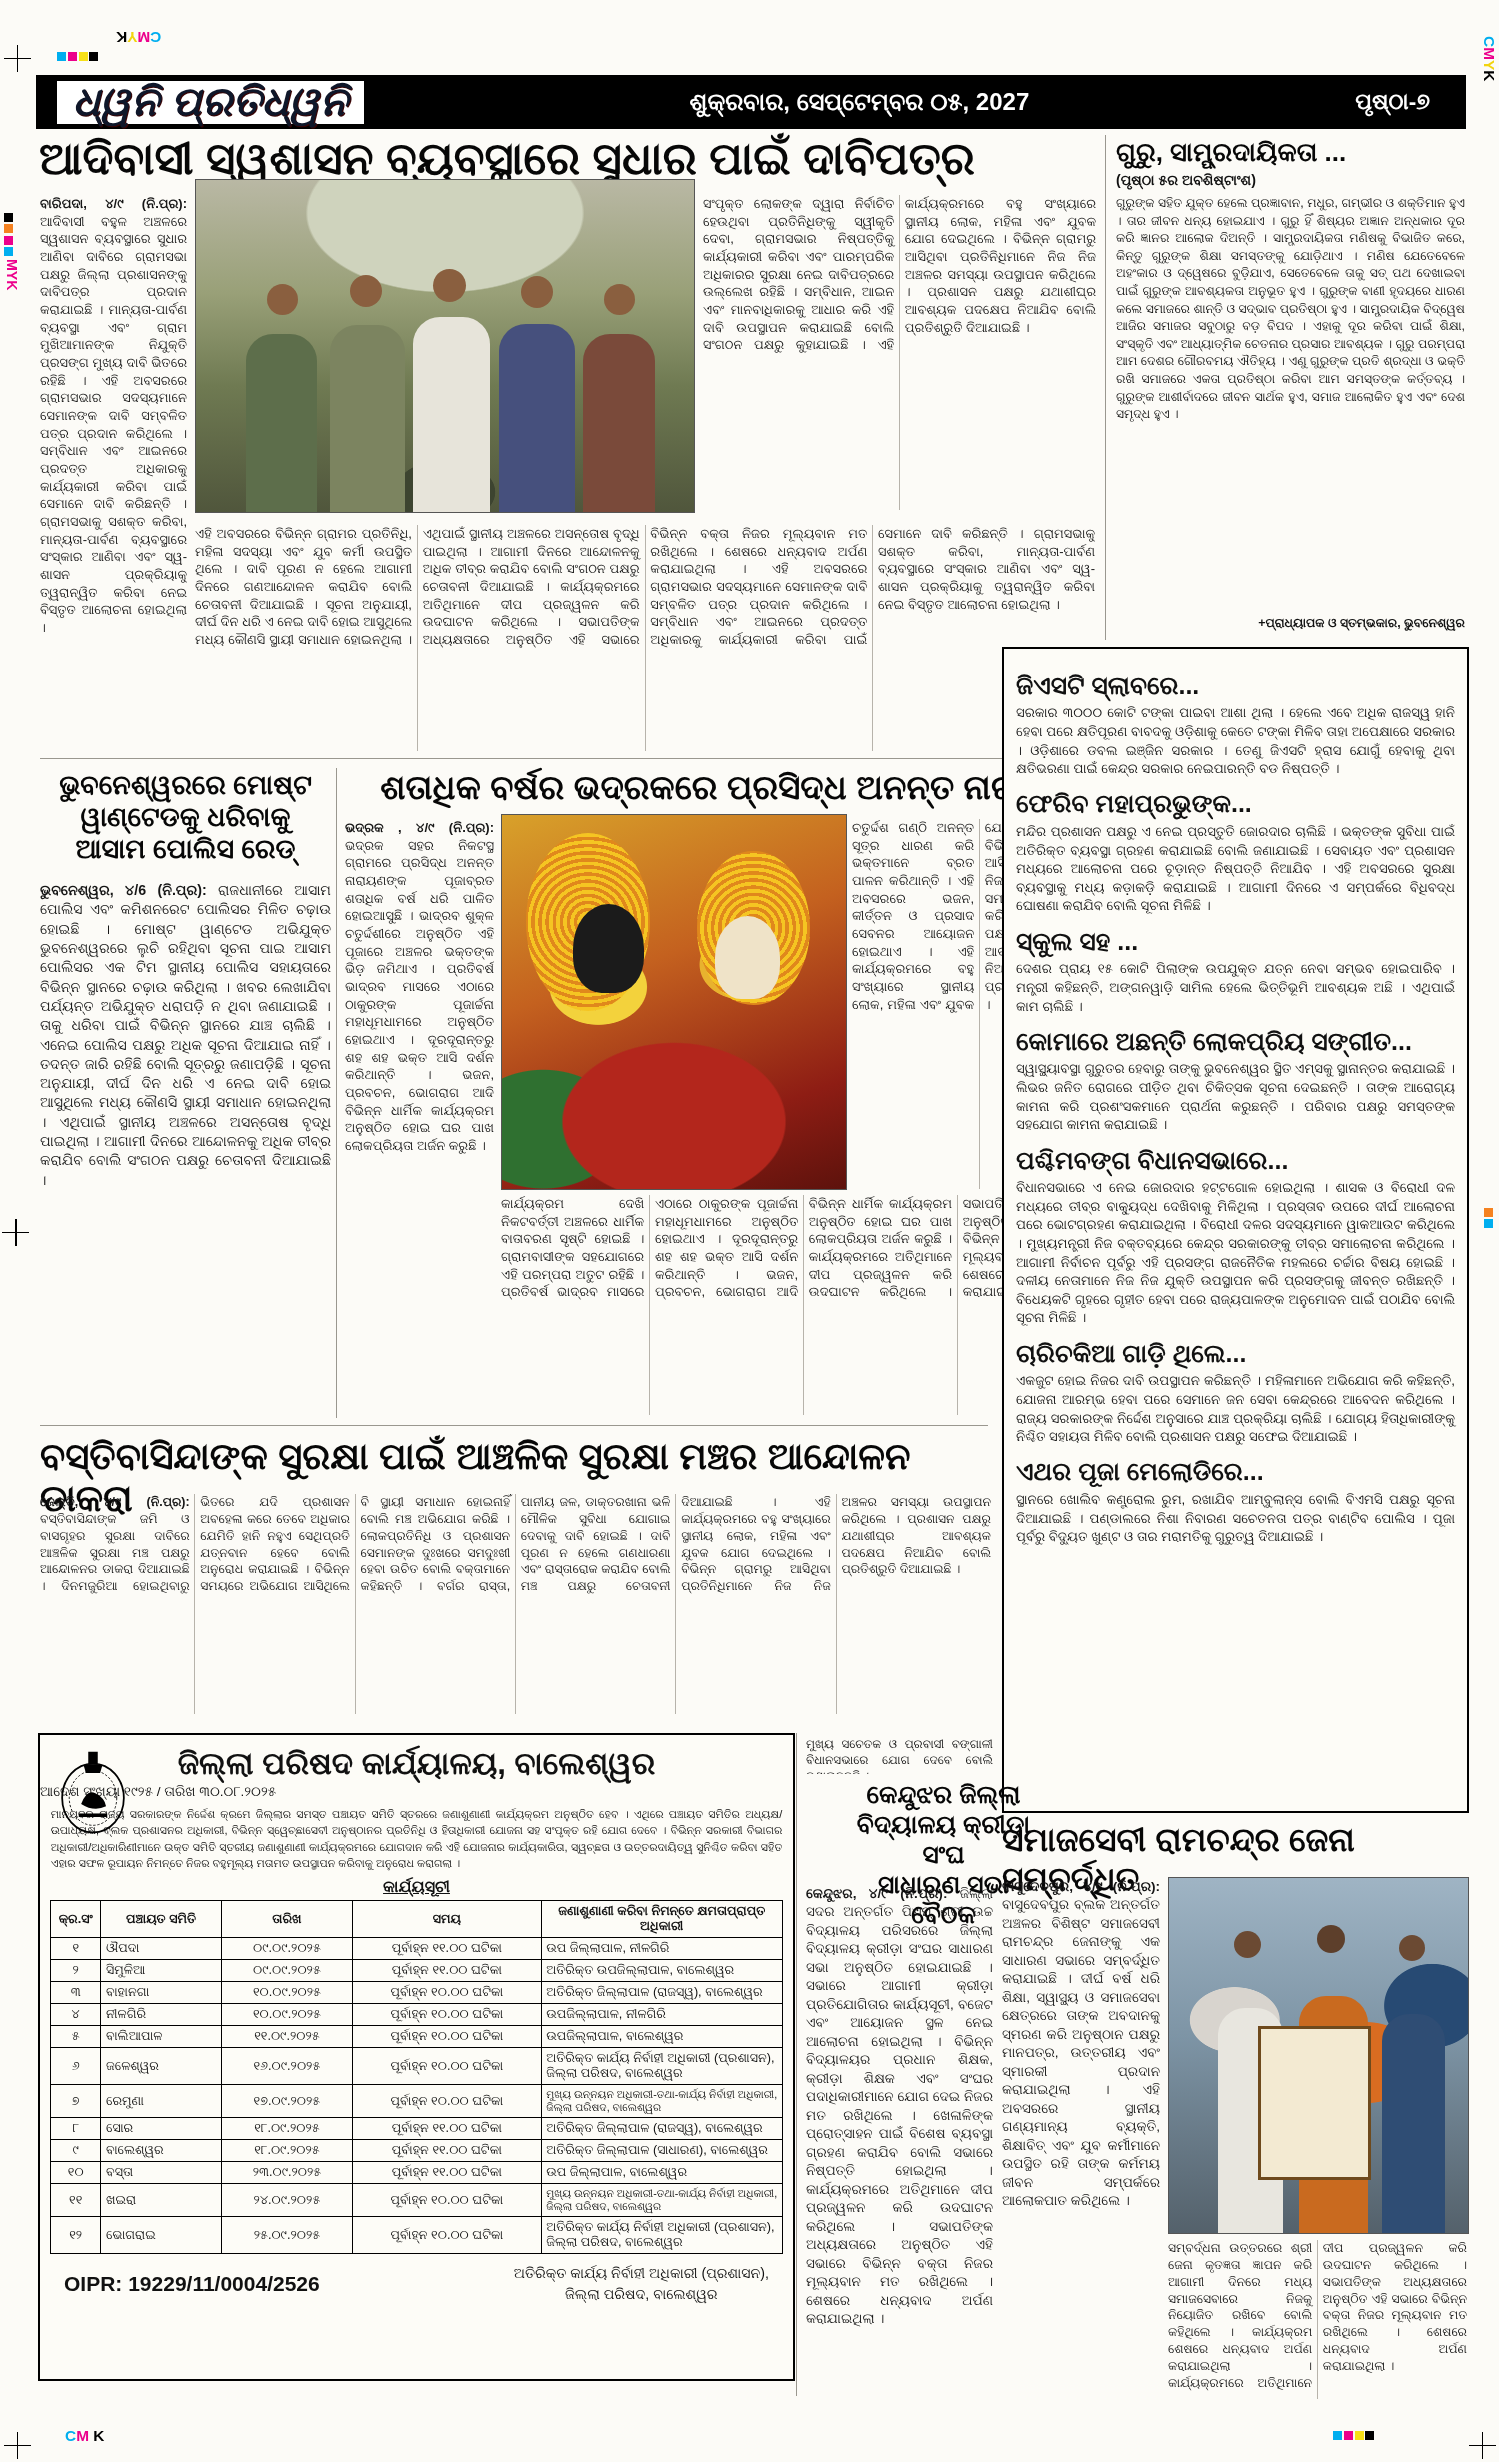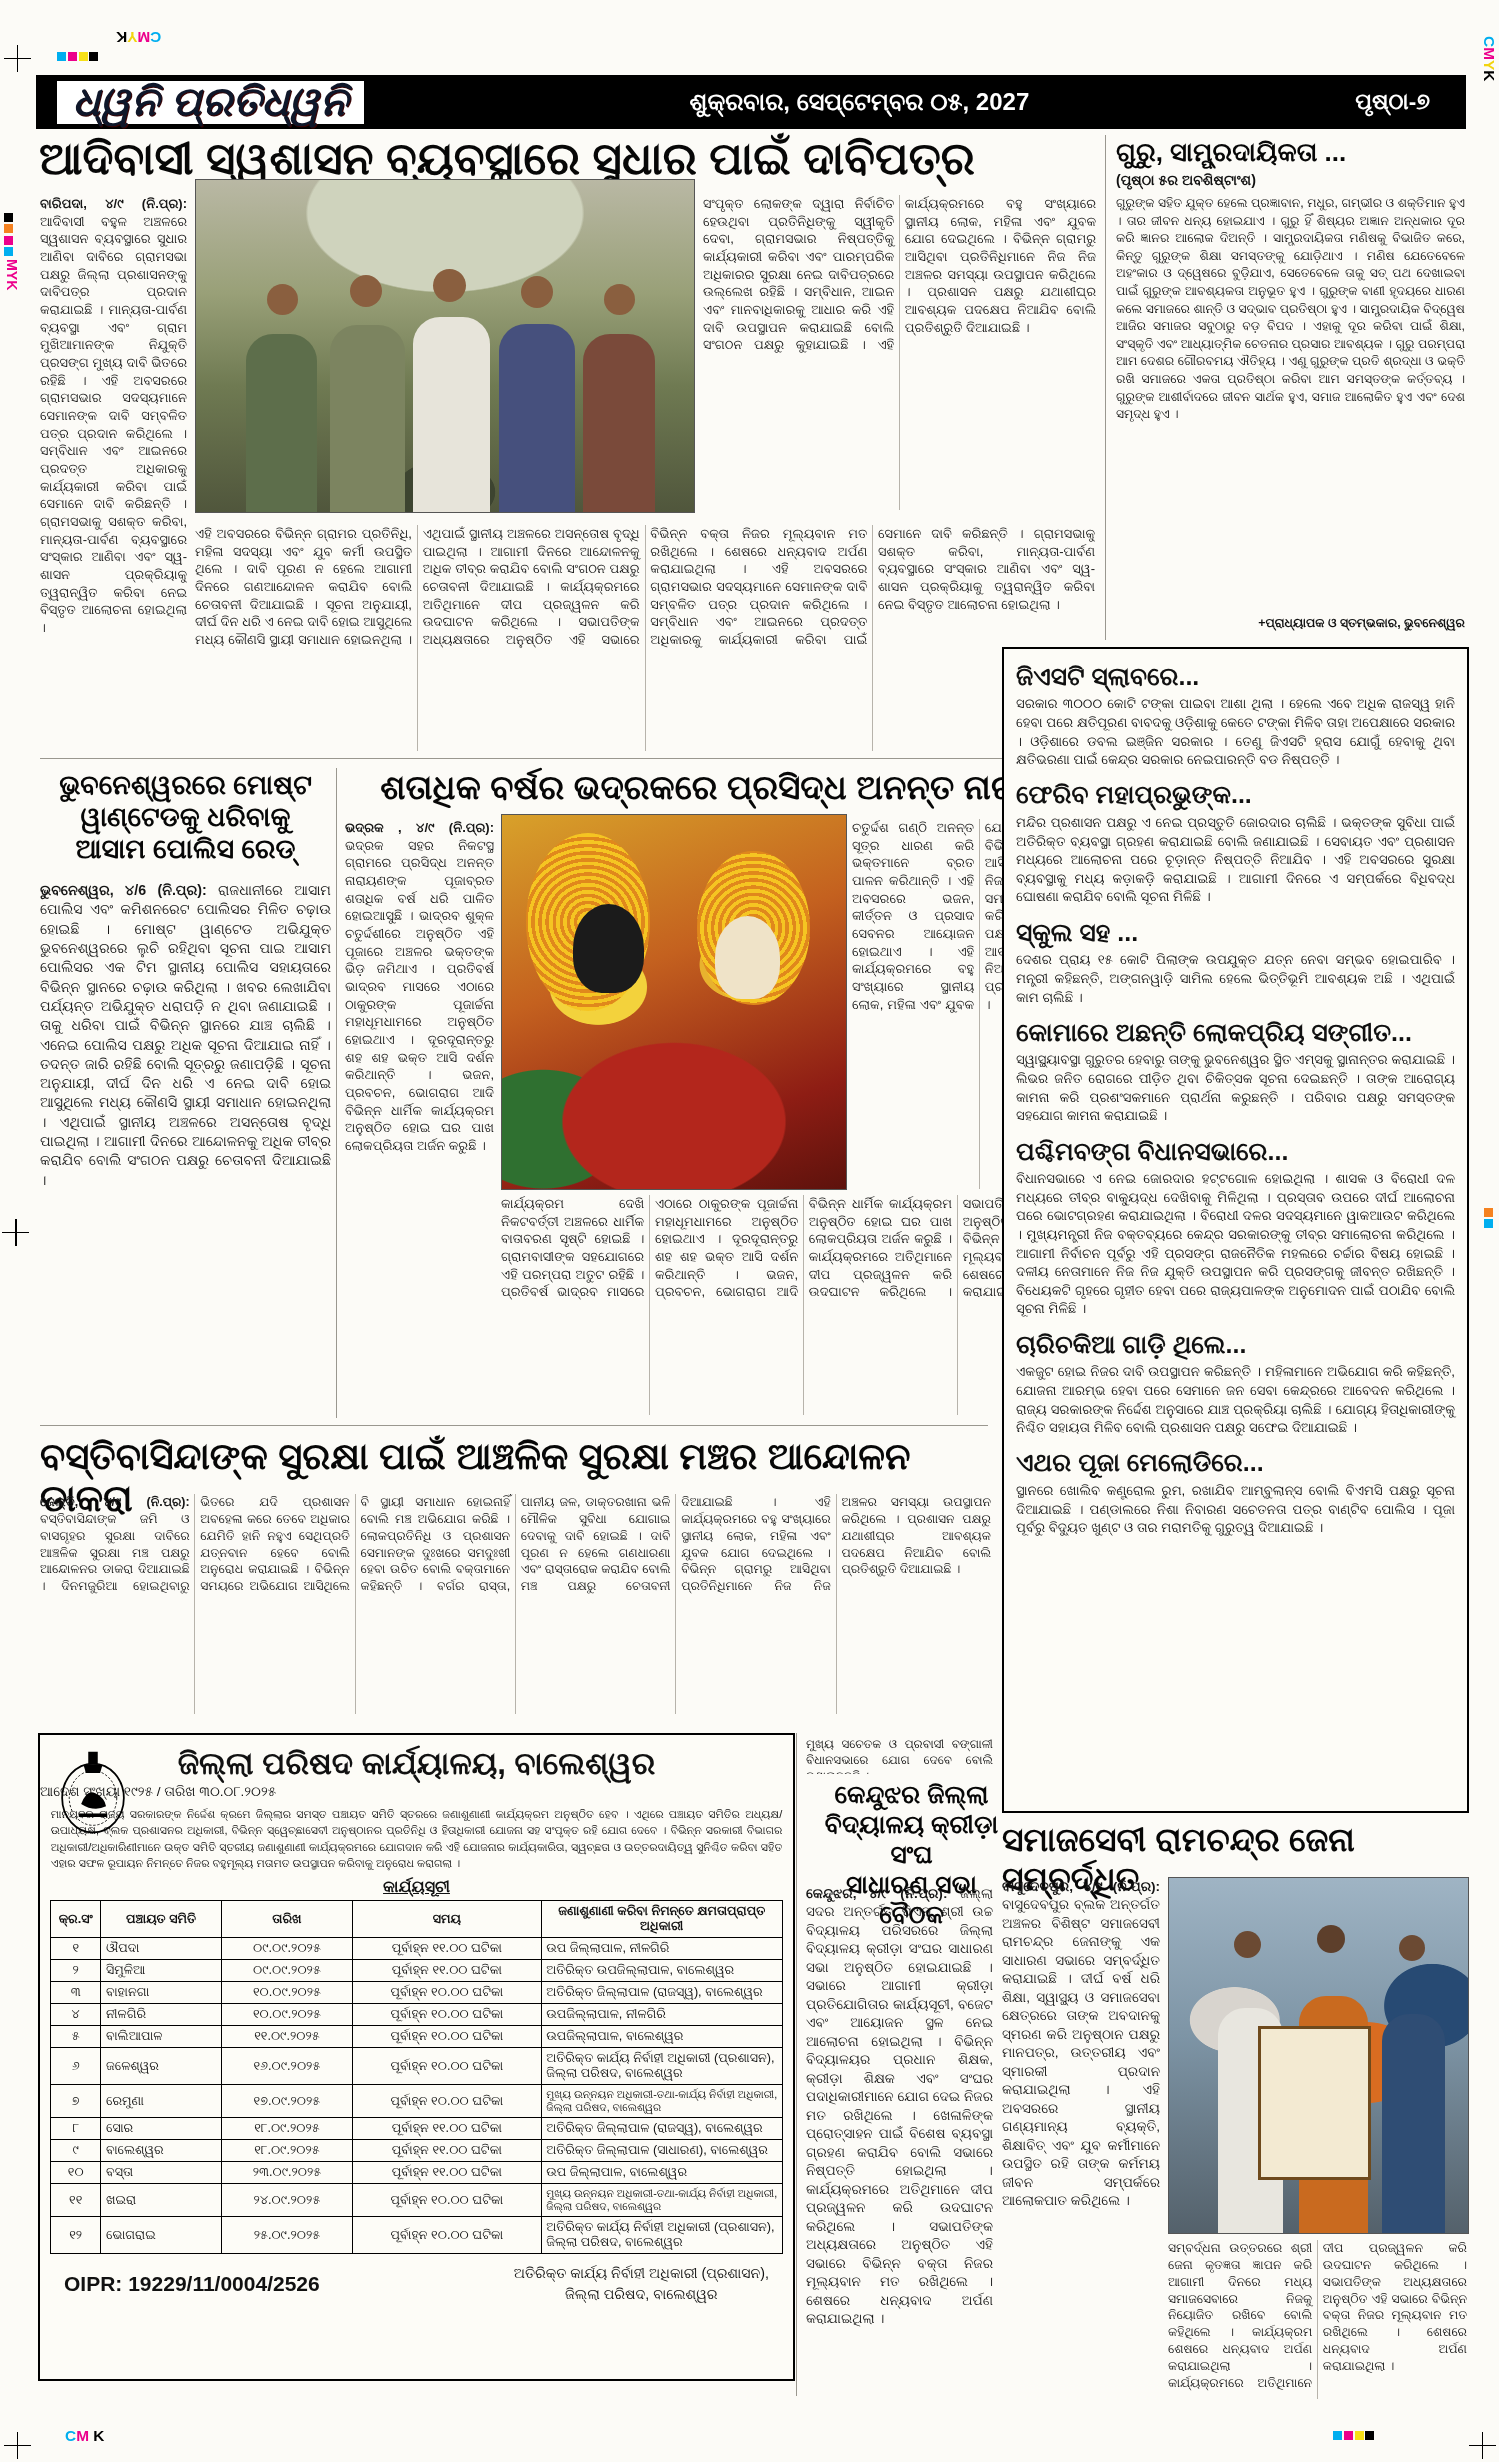--- a/index.html
+++ b/index.html
@@ -196,21 +196,21 @@
 
   <div class="abs hline" style="left:40px;top:1425px;width:948px"></div>
   <div class="abs hl" style="left:40px;top:1436px;width:951px;font-size:37px">ବସ୍ତିବାସିନ୍ଦାଙ୍କ ସୁରକ୍ଷା ପାଇଁ ଆଞ୍ଚଳିକ ସୁରକ୍ଷା ମଞ୍ଚର ଆନ୍ଦୋଳନ ଡାକରା</div>
   <div class="abs body-txt jt cols" style="left:40px;top:1494px;width:951px;height:220px;column-count:6;font-size:12.4px">
     <span class="dl">ଜେଲ୍ଡି, ୪/୯ (ନି.ପ୍ର):</span>
     <span>ବସ୍ତିବାସିନ୍ଦାଙ୍କ ଜମି ଓ ବାସଗୃହର ସୁରକ୍ଷା ଦାବିରେ ଆଞ୍ଚଳିକ ସୁରକ୍ଷା ମଞ୍ଚ ପକ୍ଷରୁ ଆନ୍ଦୋଳନର ଡାକରା ଦିଆଯାଇଛି । ଦିନମଜୁରିଆ ହୋଇଥିବାରୁ ଭିତରେ ଯଦି ପ୍ରଶାସନ ଅବହେଳା କରେ ତେବେ ଅଧିକାର ଯେମିତି ହାନି ନହୁଏ ସେଥିପ୍ରତି ଯତ୍ନବାନ ହେବେ ବୋଲି ଅନୁରୋଧ କରାଯାଇଛି । ବିଭିନ୍ନ ସମୟରେ ଅଭିଯୋଗ ଆସିଥିଲେ ବି ସ୍ଥାୟୀ ସମାଧାନ ହୋଇନାହିଁ ବୋଲି ମଞ୍ଚ ଅଭିଯୋଗ କରିଛି । ଲୋକପ୍ରତିନିଧି ଓ ପ୍ରଶାସନ ସେମାନଙ୍କ ଦୁଃଖରେ ସମଦୁଃଖୀ ହେବା ଉଚିତ ବୋଲି ବକ୍ତାମାନେ କହିଛନ୍ତି । ବର୍ଗର ରାସ୍ତା, ପାନୀୟ ଜଳ, ଡାକ୍ତରଖାନା ଭଳି ମୌଳିକ ସୁବିଧା ଯୋଗାଇ ଦେବାକୁ ଦାବି ହୋଇଛି । ଦାବି ପୂରଣ ନ ହେଲେ ଗଣଧାରଣା ଏବଂ ରାସ୍ତାରୋକ କରାଯିବ ବୋଲି ମଞ୍ଚ ପକ୍ଷରୁ ଚେତାବନୀ ଦିଆଯାଇଛି ।</span>
     <span>ଏହି କାର୍ଯ୍ୟକ୍ରମରେ ବହୁ ସଂଖ୍ୟାରେ ସ୍ଥାନୀୟ ଲୋକ, ମହିଳା ଏବଂ ଯୁବକ ଯୋଗ ଦେଇଥିଲେ । ବିଭିନ୍ନ ଗ୍ରାମରୁ ଆସିଥିବା ପ୍ରତିନିଧିମାନେ ନିଜ ନିଜ ଅଞ୍ଚଳର ସମସ୍ୟା ଉପସ୍ଥାପନ କରିଥିଲେ । ପ୍ରଶାସନ ପକ୍ଷରୁ ଯଥାଶୀଘ୍ର ଆବଶ୍ୟକ ପଦକ୍ଷେପ ନିଆଯିବ ବୋଲି ପ୍ରତିଶ୍ରୁତି ଦିଆଯାଇଛି ।</span>
   </div>
 
   <div class="abs sidebox" style="left:1002px;top:647px;width:463px;height:1162px">
-    <div style="padding:2px 12px 0 12px;overflow:hidden;height:1096px">
+    <div style="padding:11px 12px 0 12px;overflow:hidden;height:1096px">
       <div class="side-h">ଜିଏସଟି ସ୍ଲାବରେ...</div>
       <div class="side-b jt">ସରକାର ୩୦୦୦ କୋଟି ଟଙ୍କା ପାଇବା ଆଶା ଥିଲା । ହେଲେ ଏବେ ଅଧିକ ରାଜସ୍ୱ ହାନି ହେବା ପରେ କ୍ଷତିପୂରଣ ବାବଦକୁ ଓଡ଼ିଶାକୁ କେତେ ଟଙ୍କା ମିଳିବ ତାହା ଅପେକ୍ଷାରେ ସରକାର । ଓଡ଼ିଶାରେ ଡବଲ ଇଞ୍ଜିନ ସରକାର । ତେଣୁ ଜିଏସଟି ହ୍ରାସ ଯୋଗୁଁ ହେବାକୁ ଥିବା କ୍ଷତିଭରଣା ପାଇଁ କେନ୍ଦ୍ର ସରକାର ନେଇପାରନ୍ତି ବଡ ନିଷ୍ପତ୍ତି ।</div>
       <div class="side-h">ଫେରିବ ମହାପ୍ରଭୁଙ୍କ...</div>
       <div class="side-b jt">ମନ୍ଦିର ପ୍ରଶାସନ ପକ୍ଷରୁ ଏ ନେଇ ପ୍ରସ୍ତୁତି ଜୋରଦାର ଚାଲିଛି । ଭକ୍ତଙ୍କ ସୁବିଧା ପାଇଁ ଅତିରିକ୍ତ ବ୍ୟବସ୍ଥା ଗ୍ରହଣ କରାଯାଇଛି ବୋଲି ଜଣାଯାଇଛି । ସେବାୟତ ଏବଂ ପ୍ରଶାସନ ମଧ୍ୟରେ ଆଲୋଚନା ପରେ ଚୂଡ଼ାନ୍ତ ନିଷ୍ପତ୍ତି ନିଆଯିବ । ଏହି ଅବସରରେ ସୁରକ୍ଷା ବ୍ୟବସ୍ଥାକୁ ମଧ୍ୟ କଡ଼ାକଡ଼ି କରାଯାଇଛି । ଆଗାମୀ ଦିନରେ ଏ ସମ୍ପର୍କରେ ବିଧିବଦ୍ଧ ଘୋଷଣା କରାଯିବ ବୋଲି ସୂଚନା ମିଳିଛି ।</div>
       <div class="side-h">ସ୍କୁଲ ସହ ...</div>
       <div class="side-b jt">ଦେଶର ପ୍ରାୟ ୧୫ କୋଟି ପିଲାଙ୍କ ଉପଯୁକ୍ତ ଯତ୍ନ ନେବା ସମ୍ଭବ ହୋଇପାରିବ । ମନ୍ତ୍ରୀ କହିଛନ୍ତି, ଅଙ୍ଗନୱାଡ଼ି ସାମିଲ ହେଲେ ଭିତ୍ତିଭୂମି ଆବଶ୍ୟକ ଅଛି । ଏଥିପାଇଁ କାମ ଚାଲିଛି ।</div>
       <div class="side-h">କୋମାରେ ଅଛନ୍ତି ଲୋକପ୍ରିୟ ସଙ୍ଗୀତ...</div>
       <div class="side-b jt">ସ୍ୱାସ୍ଥ୍ୟାବସ୍ଥା ଗୁରୁତର ହେବାରୁ ତାଙ୍କୁ ଭୁବନେଶ୍ୱର ସ୍ଥିତ ଏମ୍ସକୁ ସ୍ଥାନାନ୍ତର କରାଯାଇଛି । ଲିଭର ଜନିତ ରୋଗରେ ପୀଡ଼ିତ ଥିବା ଚିକିତ୍ସକ ସୂଚନା ଦେଇଛନ୍ତି । ତାଙ୍କ ଆରୋଗ୍ୟ କାମନା କରି ପ୍ରଶଂସକମାନେ ପ୍ରାର୍ଥନା କରୁଛନ୍ତି । ପରିବାର ପକ୍ଷରୁ ସମସ୍ତଙ୍କ ସହଯୋଗ କାମନା କରାଯାଇଛି ।</div>
       <div class="side-h">ପଶ୍ଚିମବଙ୍ଗ ବିଧାନସଭାରେ...</div>
       <div class="side-b jt">ବିଧାନସଭାରେ ଏ ନେଇ ଜୋରଦାର ହଟ୍ଟଗୋଳ ହୋଇଥିଲା । ଶାସକ ଓ ବିରୋଧୀ ଦଳ ମଧ୍ୟରେ ତୀବ୍ର ବାକ୍ୟୁଦ୍ଧ ଦେଖିବାକୁ ମିଳିଥିଲା । ପ୍ରସ୍ତାବ ଉପରେ ଦୀର୍ଘ ଆଲୋଚନା ପରେ ଭୋଟଗ୍ରହଣ କରାଯାଇଥିଲା । ବିରୋଧୀ ଦଳର ସଦସ୍ୟମାନେ ୱାକଆଉଟ କରିଥିଲେ । ମୁଖ୍ୟମନ୍ତ୍ରୀ ନିଜ ବକ୍ତବ୍ୟରେ କେନ୍ଦ୍ର ସରକାରଙ୍କୁ ତୀବ୍ର ସମାଲୋଚନା କରିଥିଲେ । ଆଗାମୀ ନିର୍ବାଚନ ପୂର୍ବରୁ ଏହି ପ୍ରସଙ୍ଗ ରାଜନୈତିକ ମହଲରେ ଚର୍ଚ୍ଚାର ବିଷୟ ହୋଇଛି । ଦଳୀୟ ନେତାମାନେ ନିଜ ନିଜ ଯୁକ୍ତି ଉପସ୍ଥାପନ କରି ପ୍ରସଙ୍ଗକୁ ଜୀବନ୍ତ ରଖିଛନ୍ତି । ବିଧେୟକଟି ଗୃହରେ ଗୃହୀତ ହେବା ପରେ ରାଜ୍ୟପାଳଙ୍କ ଅନୁମୋଦନ ପାଇଁ ପଠାଯିବ ବୋଲି ସୂଚନା ମିଳିଛି ।</div>
@@ -337,21 +337,21 @@
         <div class="signoff">
           <div>ଅତିରିକ୍ତ କାର୍ଯ୍ୟ ନିର୍ବାହୀ ଅଧିକାରୀ (ପ୍ରଶାସନ),</div>
           <div>ଜିଲ୍ଲା ପରିଷଦ, ବାଲେଶ୍ୱର</div>
         </div>
       </div>
     </div>
   </div>
 
   <div class="abs vline" style="left:796px;top:1733px;height:663px"></div>
   <div class="abs sm jt" style="left:806px;top:1736px;width:187px;height:38px;overflow:hidden">ମୁଖ୍ୟ ସଚେତକ ଓ ପ୍ରବାସୀ ବଙ୍ଗାଳୀ ବିଧାନସଭାରେ ଯୋଗ ଦେବେ ବୋଲି ଜଣାଇଛନ୍ତି ।</div>
-  <div class="abs hl ctr" style="left:818px;top:1779px;width:187px;font-size:25px;line-height:1.2">
+  <div class="abs hl ctr" style="left:850px;top:1779px;width:187px;font-size:25px;line-height:1.2">
     <div>କେନ୍ଦୁଝର ଜିଲ୍ଲା</div>
     <div>ବିଦ୍ୟାଳୟ କ୍ରୀଡ଼ା ସଂଘ</div>
     <div>ସାଧାରଣ ସଭା ବୈଠକ</div>
   </div>
   <div class="abs body-txt jt" style="left:806px;top:1885px;width:187px;height:509px;font-size:13.6px">
     <span class="dl">କେନ୍ଦୁଝର, ୪/୯ (ନି.ପ୍ର):</span>
     <span>ଜିଲ୍ଲା ସଦର ଅନ୍ତର୍ଗତ ପିଏମ୍ ଶ୍ରୀ ଉଚ୍ଚ ବିଦ୍ୟାଳୟ ପରିସରରେ ଜିଲ୍ଲା ବିଦ୍ୟାଳୟ କ୍ରୀଡ଼ା ସଂଘର ସାଧାରଣ ସଭା ଅନୁଷ୍ଠିତ ହୋଇଯାଇଛି । ସଭାରେ ଆଗାମୀ କ୍ରୀଡ଼ା ପ୍ରତିଯୋଗିତାର କାର୍ଯ୍ୟସୂଚୀ, ବଜେଟ ଏବଂ ଆୟୋଜନ ସ୍ଥଳ ନେଇ ଆଲୋଚନା ହୋଇଥିଲା । ବିଭିନ୍ନ ବିଦ୍ୟାଳୟର ପ୍ରଧାନ ଶିକ୍ଷକ, କ୍ରୀଡ଼ା ଶିକ୍ଷକ ଏବଂ ସଂଘର ପଦାଧିକାରୀମାନେ ଯୋଗ ଦେଇ ନିଜର ମତ ରଖିଥିଲେ । ଖେଳାଳିଙ୍କ ପ୍ରୋତ୍ସାହନ ପାଇଁ ବିଶେଷ ବ୍ୟବସ୍ଥା ଗ୍ରହଣ କରାଯିବ ବୋଲି ସଭାରେ ନିଷ୍ପତ୍ତି ହୋଇଥିଲା ।</span>
     <span>କାର୍ଯ୍ୟକ୍ରମରେ ଅତିଥିମାନେ ଦୀପ ପ୍ରଜ୍ୱଳନ କରି ଉଦଘାଟନ କରିଥିଲେ । ସଭାପତିଙ୍କ ଅଧ୍ୟକ୍ଷତାରେ ଅନୁଷ୍ଠିତ ଏହି ସଭାରେ ବିଭିନ୍ନ ବକ୍ତା ନିଜର ମୂଲ୍ୟବାନ ମତ ରଖିଥିଲେ । ଶେଷରେ ଧନ୍ୟବାଦ ଅର୍ପଣ କରାଯାଇଥିଲା ।</span>
   </div>
 

